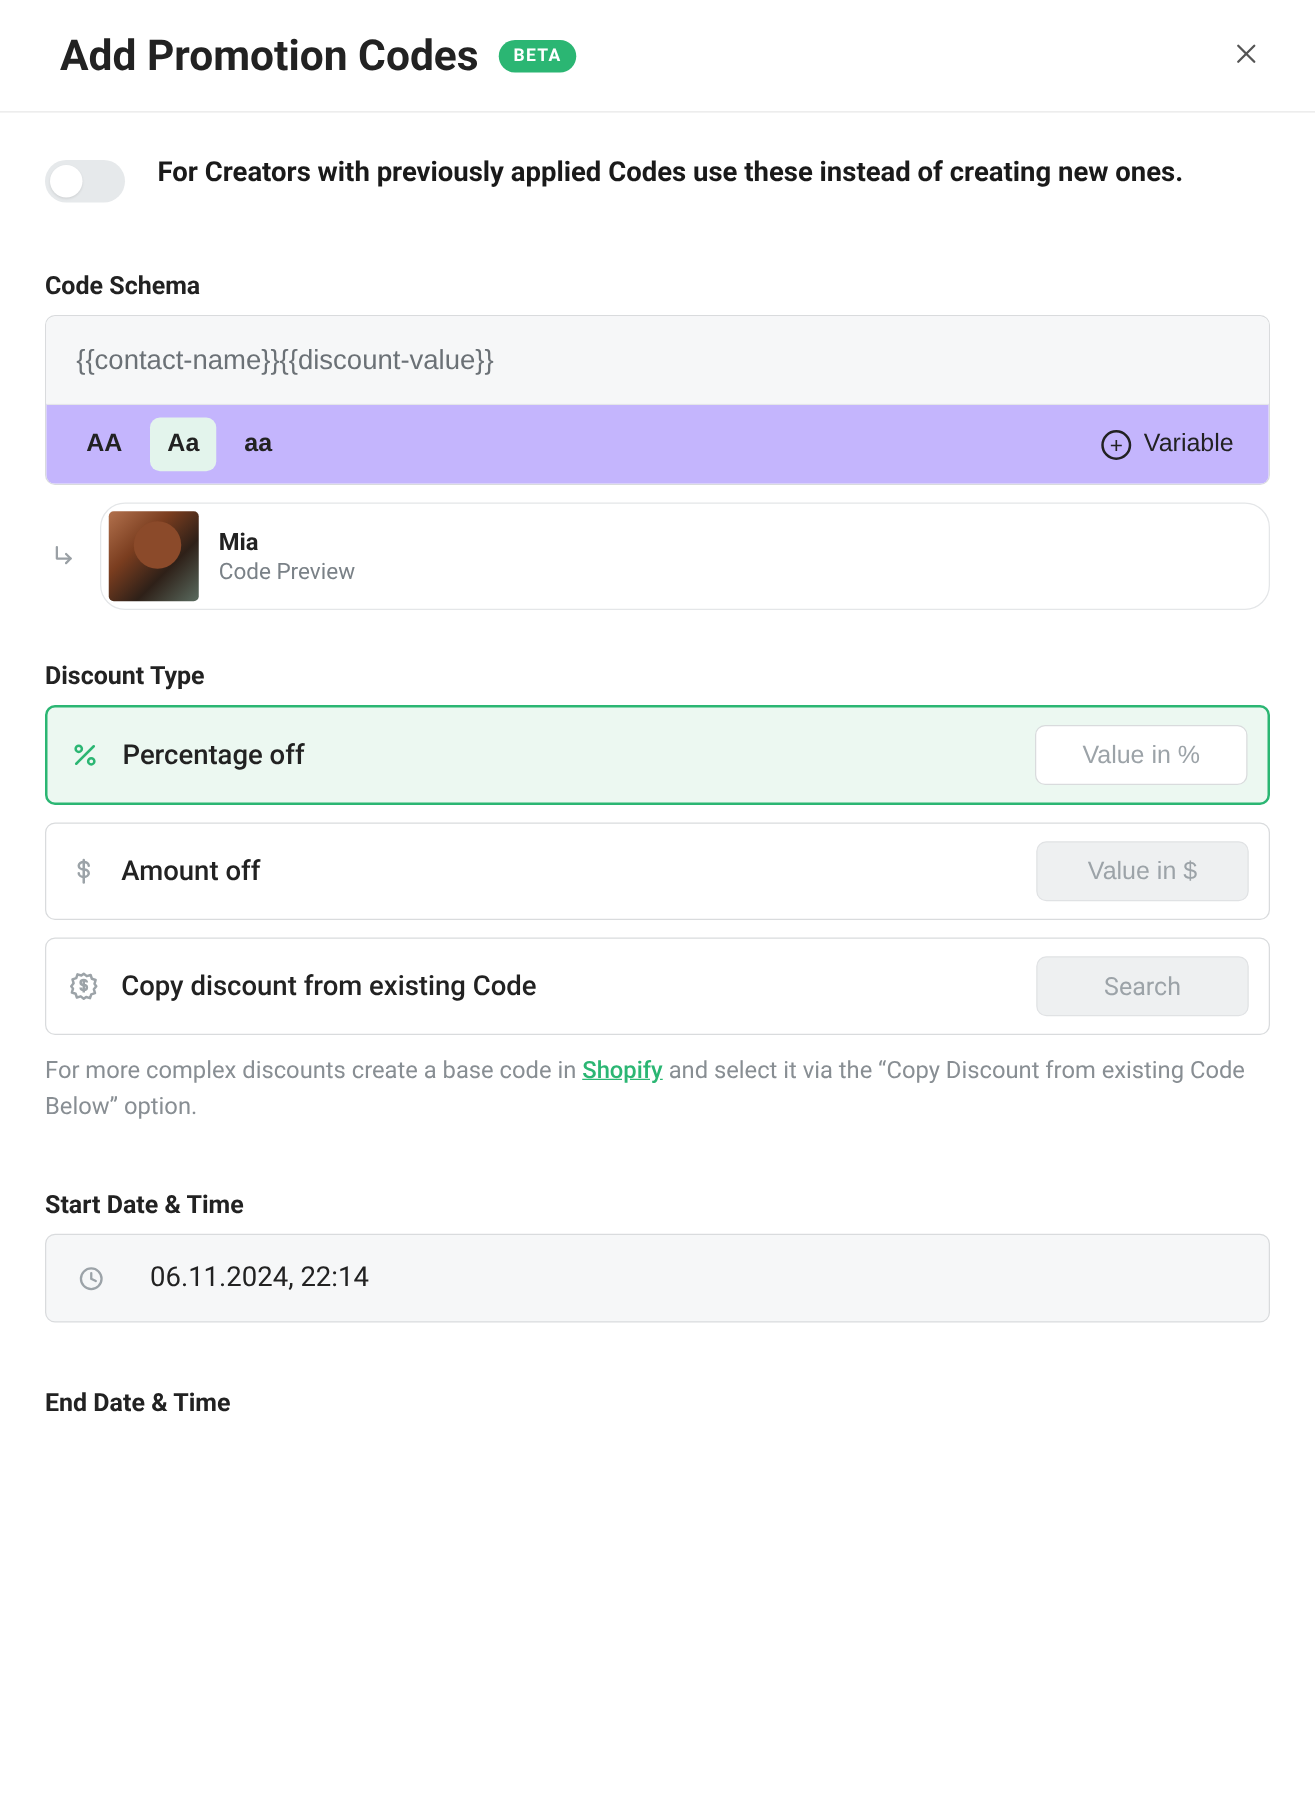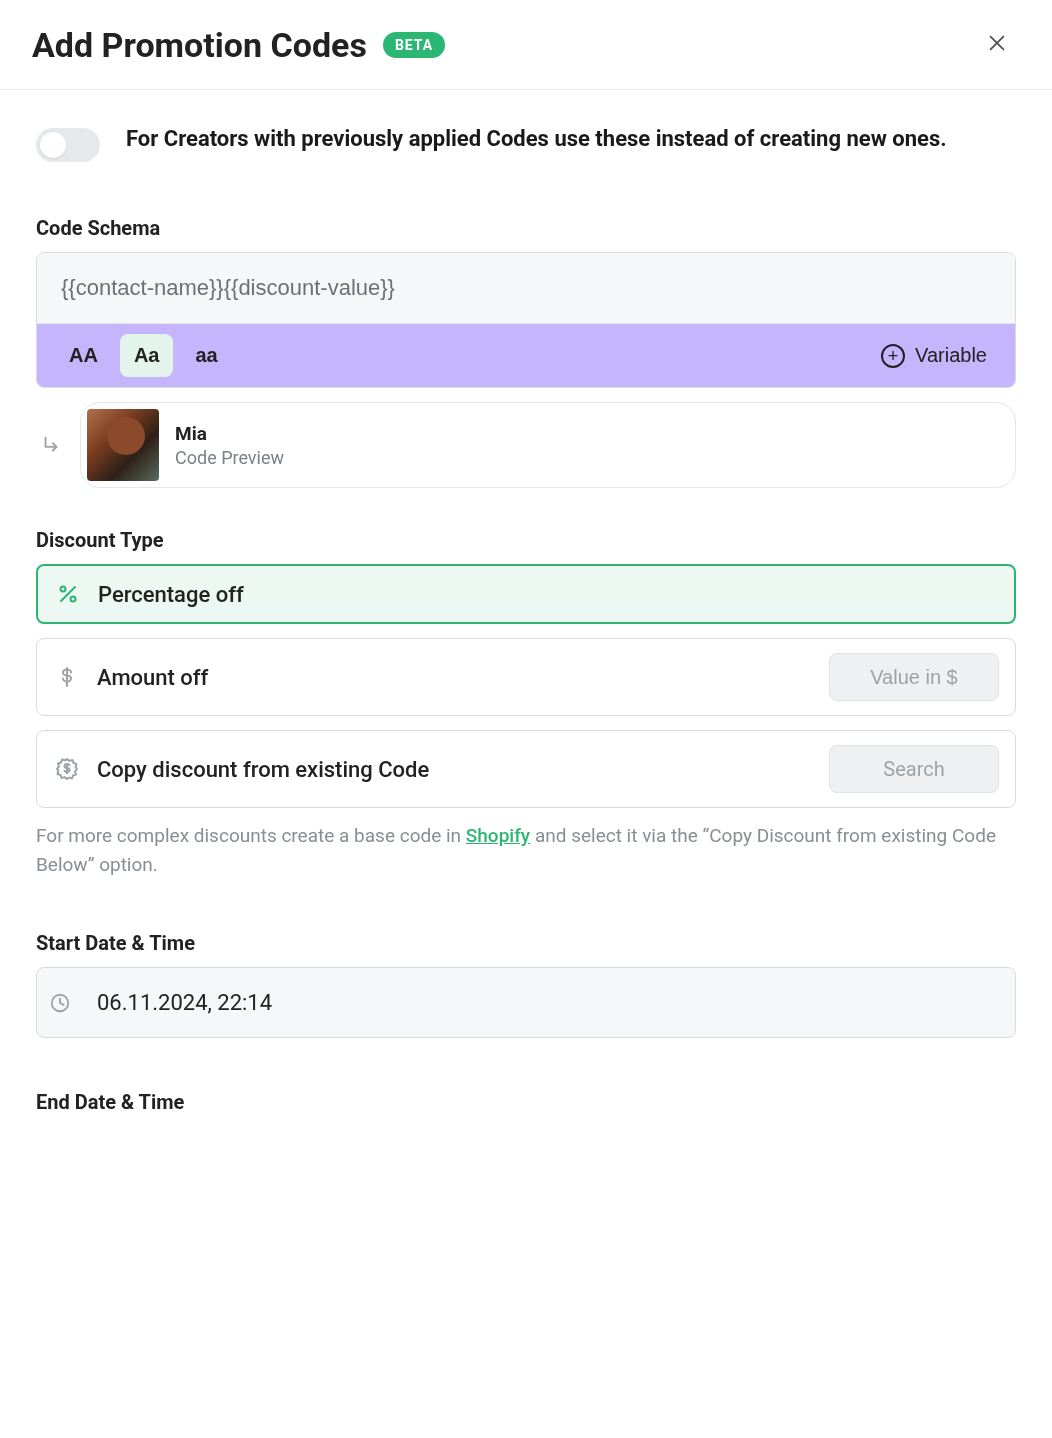--- a/index.html
+++ b/index.html
@@ -6,21 +6,21 @@
   body {
     font-family: -apple-system, BlinkMacSystemFont, "Segoe UI", Roboto, Helvetica, Arial, sans-serif;
     background: #fff;
     color: #1a1a1a;
     width: 1052px;
   }
   .modal { width: 100%; }
   .header {
     display: flex;
     align-items: center;
-    padding: 24px 36px 24px 32px;
+    padding: 24px 36px 24px 48px;
     border-bottom: 1px solid #e8e8e8;
   }
   .title {
     font-size: 34px;
     font-weight: 700;
     color: #222;
     margin-right: 16px;
   }
   .badge {
     background: #2bb673;
@@ -235,25 +235,25 @@
   .helper-text a {
     color: #2bb673;
     text-decoration: underline;
     font-weight: 500;
     margin-top: 24px;
   }
   .datetime-group { margin-top: 52px; }
   .datetime-field {
     display: flex;
     align-items: center;
-    gap: 26px;
+    gap: 36px;
     border: 1px solid #d9dbdd;
     border-radius: 8px;
     background: #f6f7f8;
-    padding: 22px 12px;
+    padding: 22px 25px;
     font-size: 22px;
     color: #222;
     cursor: pointer;
   }
   .datetime-field.placeholder { color: #8f959a; }
   .clock-icon { color: #9ca3a8; display:flex; }
   .clock-icon svg { width: 22px; height: 22px; }
 </style>
 </head>
 <body>
@@ -319,20 +319,21 @@
 
       <div class="disc-card selected">
         <span class="disc-icon">
           <svg viewBox="0 0 24 24" fill="none" stroke="currentColor" stroke-width="2" stroke-linecap="round">
               <line x1="19" y1="5" x2="5" y2="19"></line>
               <circle cx="7" cy="7" r="2.5"></circle>
               <circle cx="17" cy="17" r="2.5"></circle>
             </svg>
         </span>
         <span class="disc-label">Percentage off</span>
+        <input class="disc-input" type="text" placeholder="Value in %" style="">
       </div>
 
       <div class="disc-card">
         <span class="disc-icon">
           <svg viewBox="0 0 24 24" fill="none" stroke="currentColor" stroke-width="2" stroke-linecap="round">
               <line x1="12" y1="3" x2="12" y2="21"></line>
               <path d="M16 7.5c0-1.7-1.8-3-4-3s-4 1.3-4 3 1.8 3 4 3 4 1.3 4 3-1.8 3-4 3-4-1.3-4-3"></path>
             </svg>
         </span>
         <span class="disc-label">Amount off</span>

